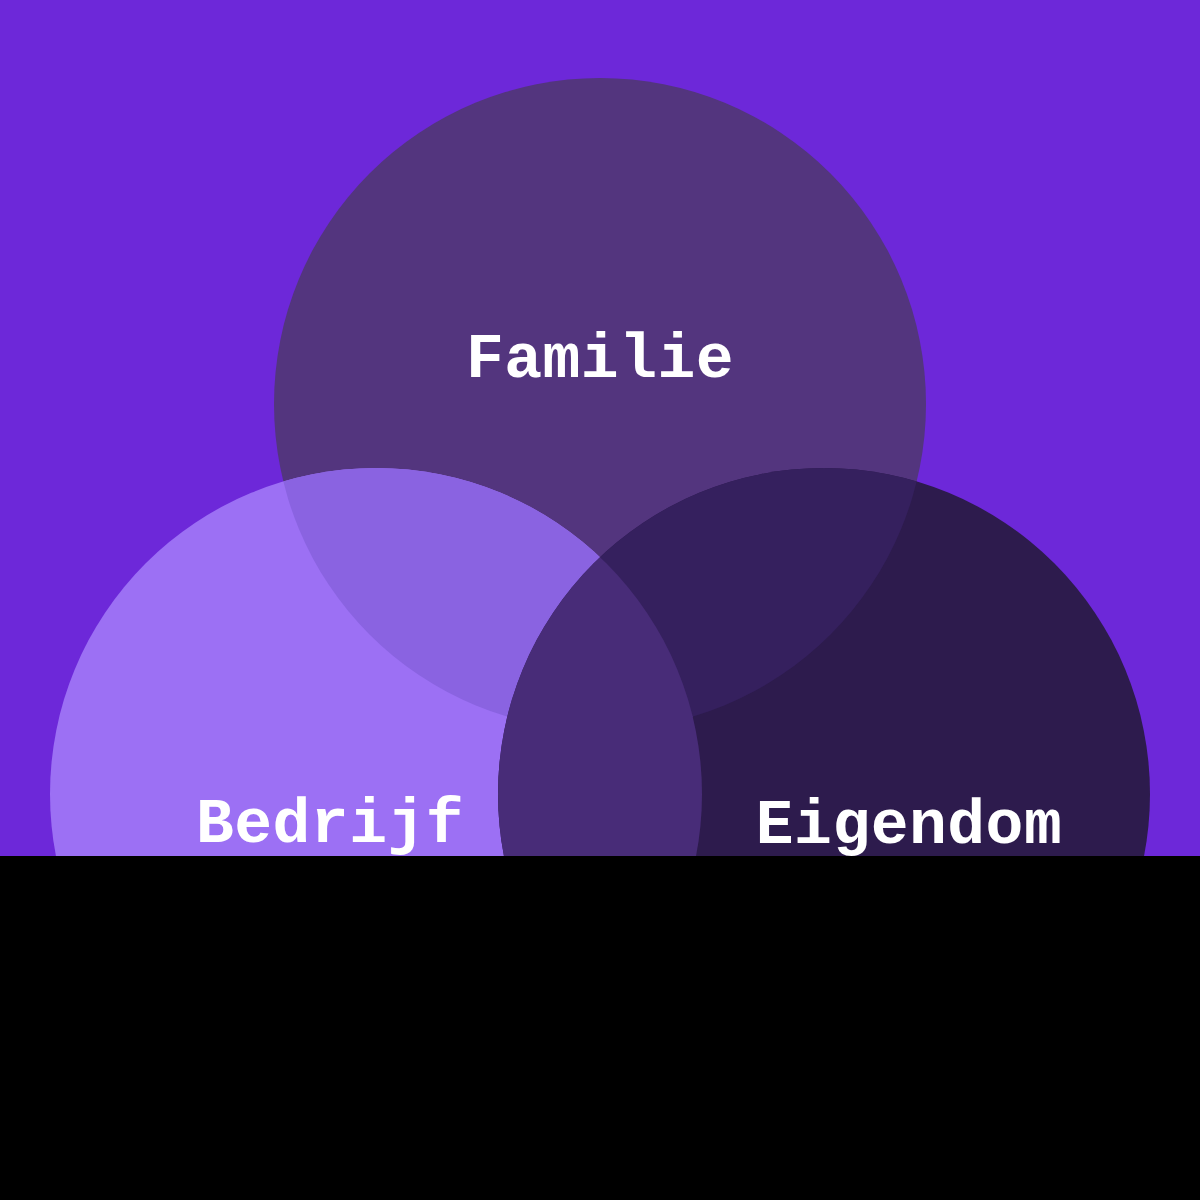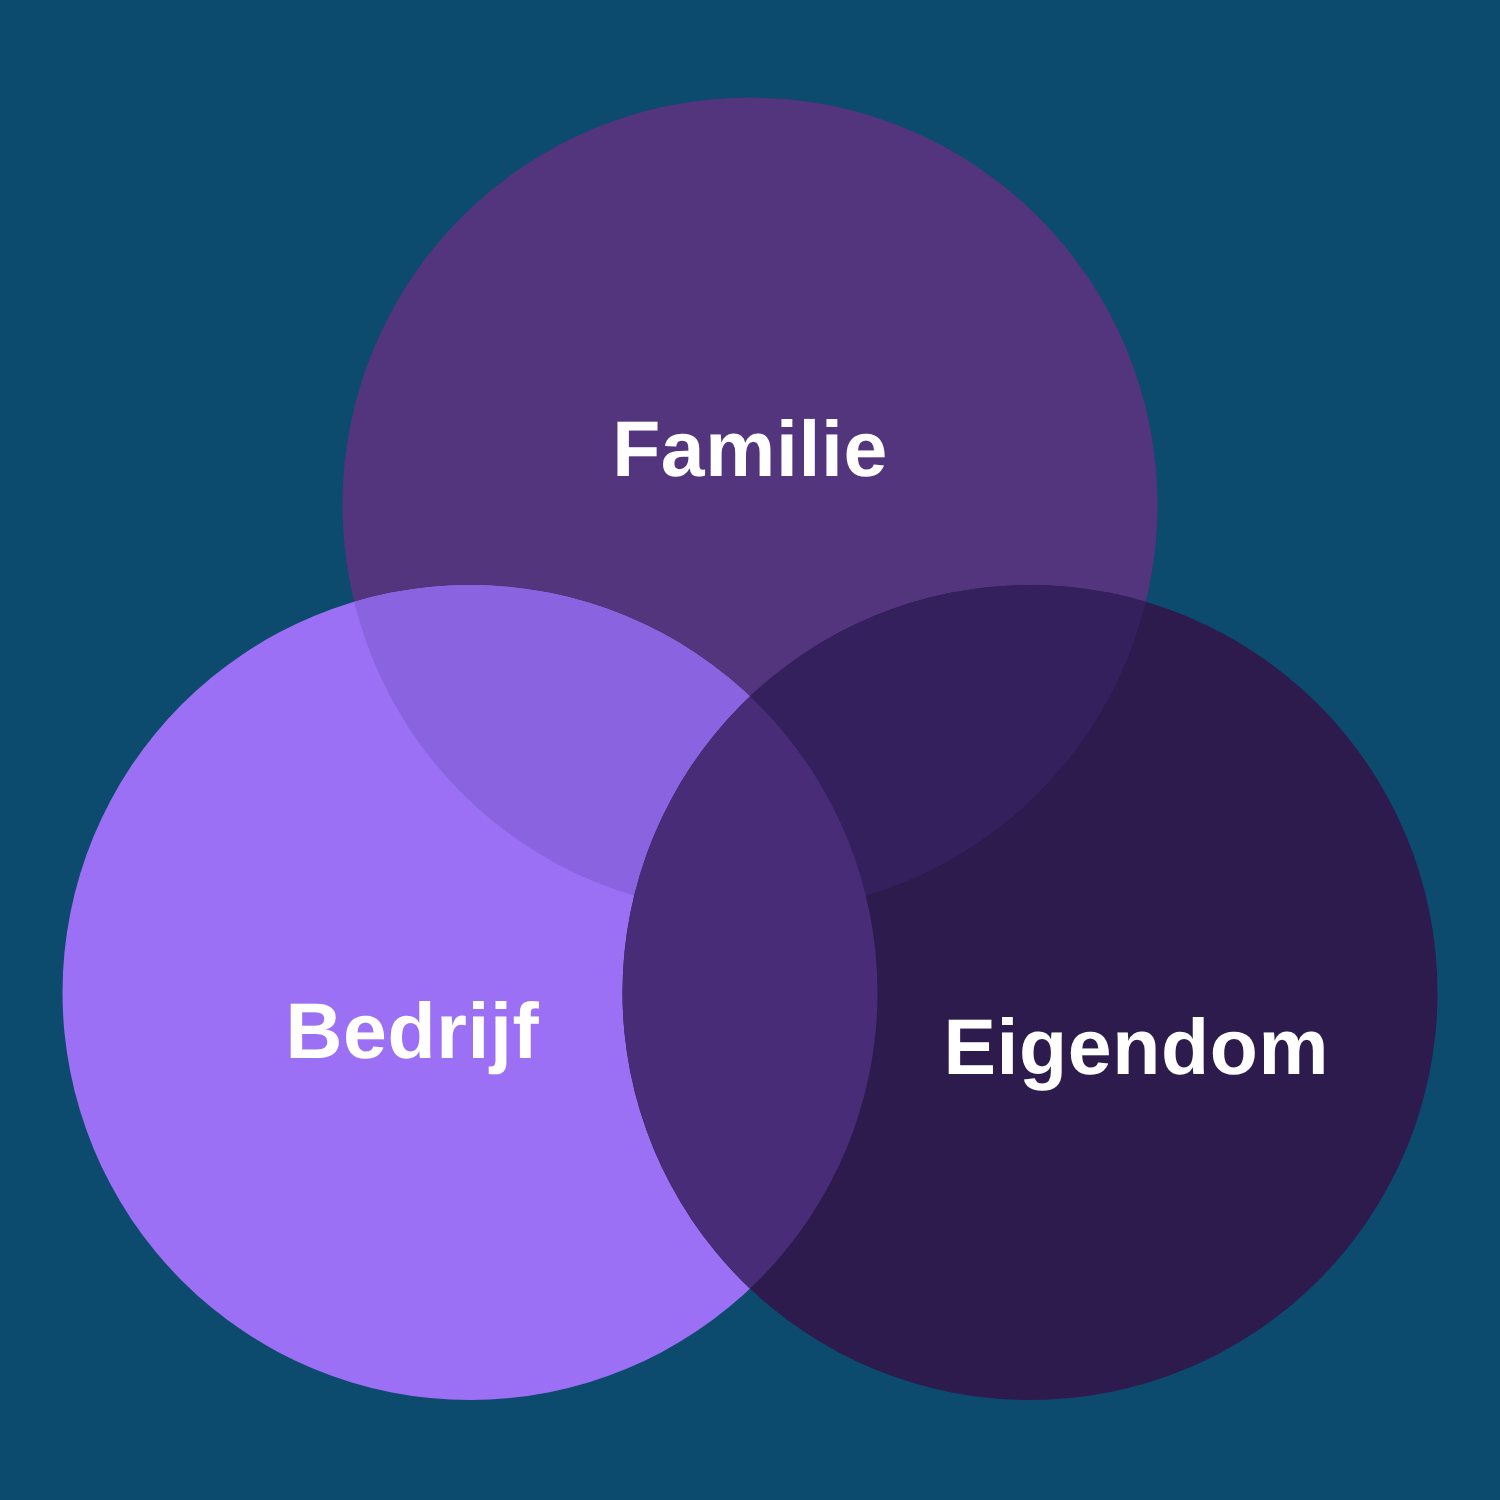--- a/index.html
+++ b/index.html
@@ -3,43 +3,43 @@
 <meta charset="utf-8">
 <style>
   html, body {
     margin: 0;
     padding: 0;
     background: #000000;
   }
   .canvas {
     position: relative;
     width: 1200px;
-    height: 1200px;
-    background: #0c4a6e;
+    height: 856px;
+    background: #6d28d9;
     overflow: hidden;
-    font-family: Liberation Sans, sans-serif;
+    font-family: Liberation Mono, monospace;
   }
   .venn-svg {
     position: absolute;
     left: 0;
     top: 0;
   }
   .set-label {
     position: absolute;
     transform: translate(-50%, -50%);
     white-space: nowrap;
     color: #FFFFFF;
     font-weight: 700;
     font-size: 63px;
     letter-spacing: 0.5px;
     user-select: none;
   }
   .label-familie  { left: 600px; top: 360px; }
   .label-bedrijf  { left: 330px; top: 825px; text-align: right; }
-  .label-eigendom { left: 909px; top: 826px; margin-top: 12px; }
+  .label-eigendom { left: 909px; top: 826px; }
 </style>
 </head>
 <body>
 
 <div class="canvas">
 
   <svg class="venn-svg" width="1200" height="1200" viewBox="0 0 1200 1200">
     <defs>
       <clipPath id="clip-familie">
           <circle cx="600" cy="404" r="326"></circle>

